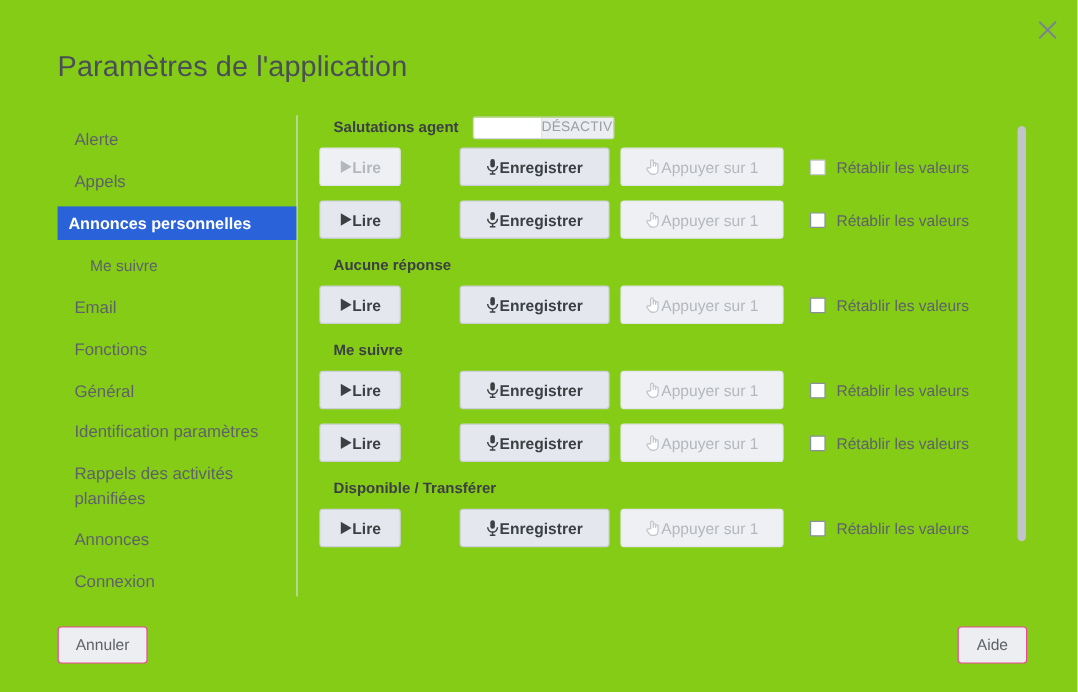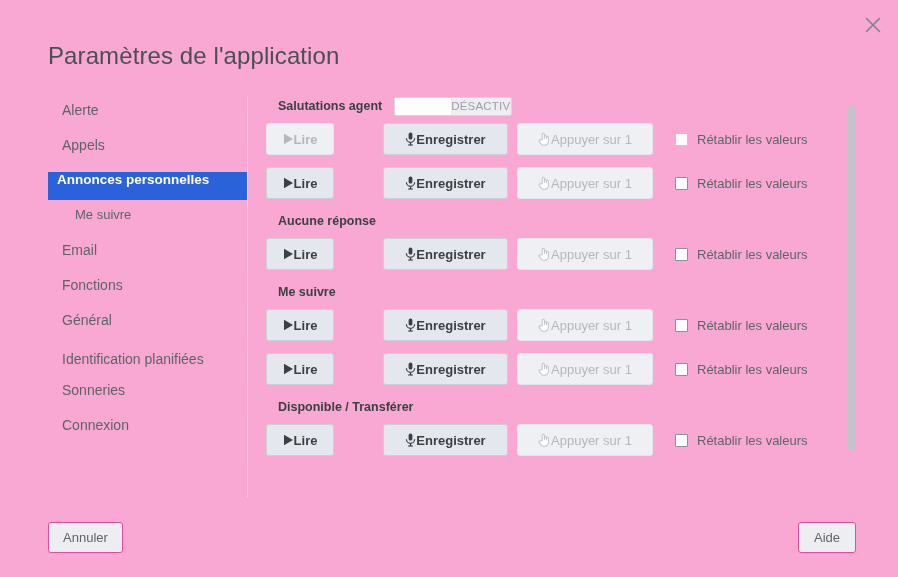--- a/index.html
+++ b/index.html
@@ -13,21 +13,21 @@
     overflow: hidden;
     font-family: "Liberation Sans", sans-serif;
     color: #3c4043;
     position: relative;
   }
 
   
   .dialog {
     position: absolute;
     inset: 0;
-    background: #f9a8d4;
+    background: #84cc16;
     display: flex;
     flex-direction: column;
   }
 
   
   .close-btn {
     position: absolute;
     top: 8px;
     right: 8px;
     width: 34px;
@@ -68,20 +68,21 @@
   .sidebar {
     width: 200px;
     flex: 0 0 200px;
     border-right: 1px solid #dadce0;
     padding-top: 6px;
     box-sizing: border-box;
   }
   .side-item {
     height: 28px;
     display: flex;
+    align-items: center;
     padding-left: 14px;
     margin-bottom: 7px;
     font-size: 14px;
     color: #5f6368;
     cursor: pointer;
     box-sizing: border-box;
     white-space: nowrap;
   }
   .side-item.multiline {
     height: auto;
@@ -322,23 +323,24 @@
         </div>
         <div class="side-item">
           <span>Email</span>
         </div>
         <div class="side-item">
           <span>Fonctions</span>
         </div>
         <div class="side-item">
           <span>Général</span>
         </div>
-        <div class="side-item multiline"><span>Identification planifiées</span></div>
-        <div class="side-item">
-          <span>Sonneries</span>
+        <div class="side-item multiline"><span>Identification paramètres</span></div>
+        <div class="side-item multiline"><span>Rappels des activités planifiées</span></div>
+        <div class="side-item">
+          <span>Annonces</span>
         </div>
         <div class="side-item">
           <span>Connexion</span>
         </div>
       </nav>
 
     <div class="content-wrap">
       <div class="content-scroll" id="groups">
           <div class="ann-group">
             <div class="ann-label">

